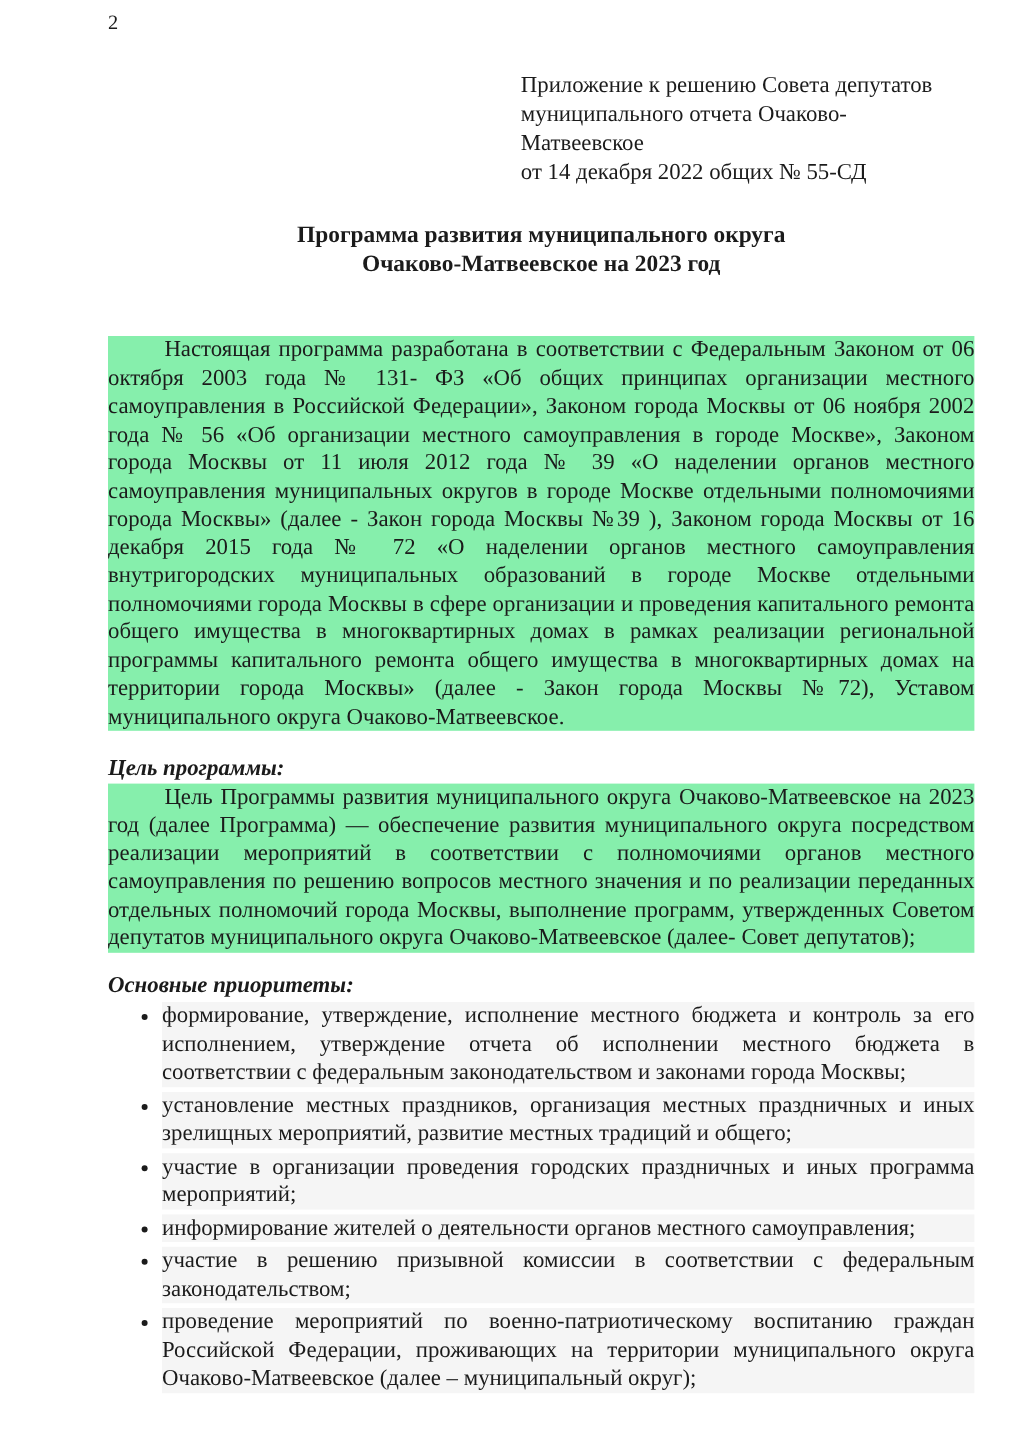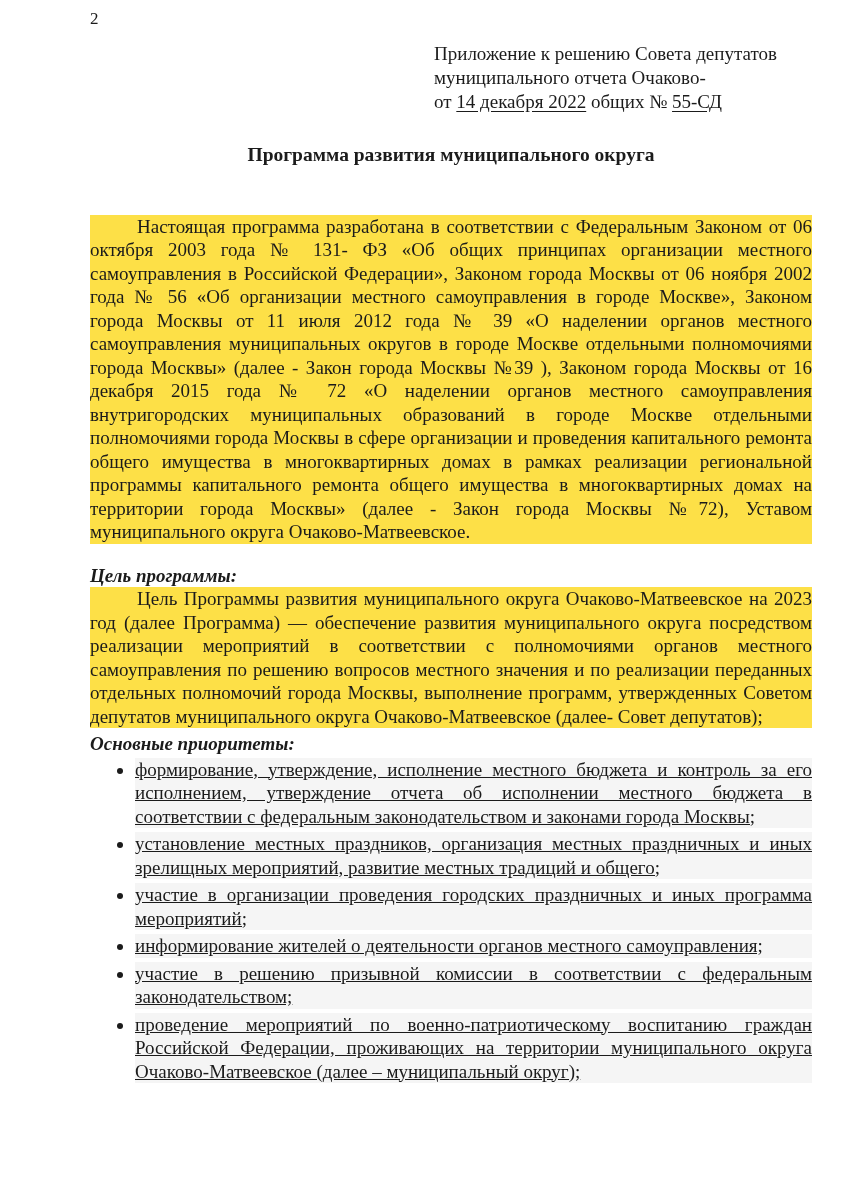--- a/index.html
+++ b/index.html
@@ -18,81 +18,81 @@
     font-size: 19px;
     line-height: 23.5px;
     color: #1b1b1b;
     overflow: hidden;
   }
   .page-number {
     font-size: 17px;
     line-height: 22px;
   }
   .header-block {
-    margin-top: 12px;
+    margin-top: 30px;
     margin-left: 344px;
     line-height: 24px;
   }
   .underlined {
-    text-decoration: underline;
     text-underline-offset: 3px;
     text-align: right;
   }
   .doc-title {
     margin-top: 29px;
     text-align: center;
     font-weight: bold;
     font-size: 19.5px;
     line-height: 23.5px;
   }
   .body-paragraph {
     text-align: justify;
     text-indent: 47px;
-    background: #fde047;
+    background: #86efac;
   }
   .intro-paragraph {
     margin-top: 48px;
   }
   .section-heading {
     font-weight: bold;
     margin-top: 20px;
     font-style: italic;
   }
   .section-heading.tight {
-    margin-top: 4px;
+    margin-top: 16px;
   }
   .priorities-list {
     margin: 2px 0 12px 0;
     padding-left: 45px;
-    text-decoration: underline;
   }
   .priorities-list li {
     text-align: justify;
     background: #f5f5f5;
     margin-bottom: 4px;
   }
   .priorities-list li::marker {
     color: #1b1b1b;
   }
 </style>
 </head>
 <body>
 
 <div class="page">
 
   <div class="page-number">2</div>
 
   <div class="header-block">
     <div>Приложение к решению Совета депутатов</div>
     <div>муниципального отчета Очаково-</div>
+    <div>Матвеевское</div>
     <div><span>от </span><span class="underlined">14 декабря 2022</span><span> общих № </span><span class="underlined">55-СД</span></div>
   </div>
 
   <div class="doc-title">
     <div>Программа развития муниципального округа</div>
+    <div>Очаково-Матвеевское на 2023 год</div>
   </div>
 
   <p class="body-paragraph intro-paragraph">Настоящая программа разработана в соответствии с Федеральным Законом от 06 октября 2003 года  № 131- ФЗ «Об общих принципах организации местного самоуправления в Российской Федерации», Законом города Москвы от 06 ноября 2002 года № 56 «Об организации местного самоуправления в городе Москве», Законом города Москвы от 11 июля 2012 года № 39 «О наделении органов местного самоуправления муниципальных округов в городе Москве отдельными полномочиями города Москвы» (далее - Закон города Москвы №39 ), Законом города Москвы  от 16 декабря 2015 года № 72 «О наделении органов местного самоуправления внутригородских муниципальных образований в городе Москве отдельными полномочиями города Москвы в сфере организации и проведения капитального ремонта общего имущества в многоквартирных домах в рамках реализации региональной программы капитального ремонта общего имущества в многоквартирных домах на территории города Москвы» (далее - Закон города Москвы №72), Уставом муниципального округа Очаково-Матвеевское.</p>
 
   <div class="section-heading">Цель программы:</div>
 
   <p class="body-paragraph" style="margin:0;">Цель Программы развития муниципального округа Очаково-Матвеевское на 2023 год  (далее Программа) — обеспечение развития муниципального округа посредством реализации мероприятий в соответствии с полномочиями органов местного самоуправления по решению вопросов местного значения и   по реализации  переданных отдельных  полномочий города Москвы, выполнение программ, утвержденных Советом депутатов муниципального округа Очаково-Матвеевское (далее- Совет депутатов);</p>
 
   <div class="section-heading tight">Основные приоритеты:</div>
 

